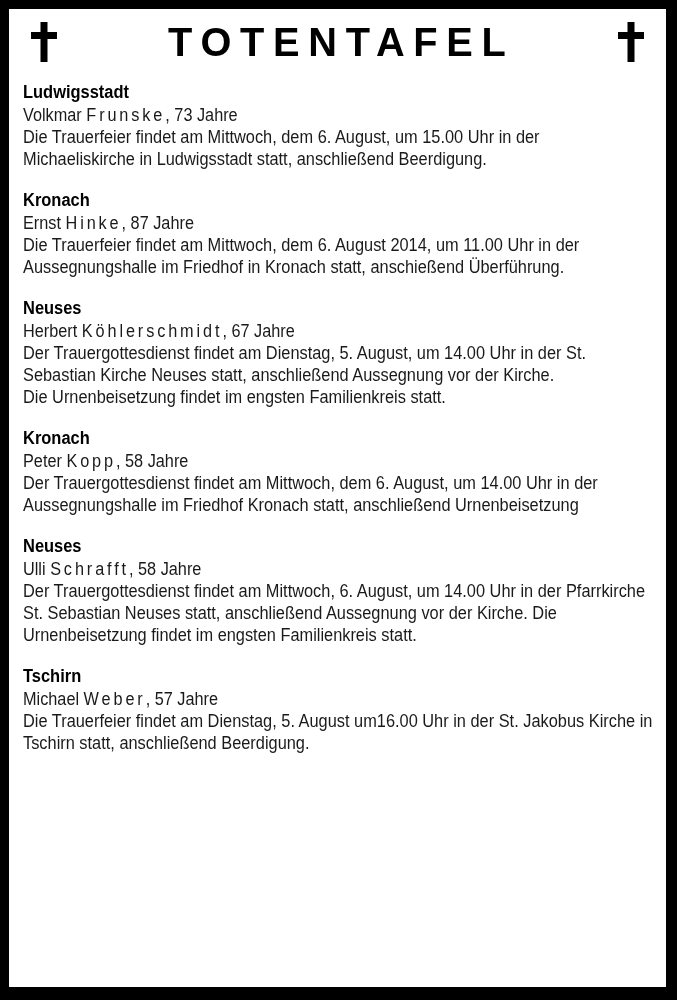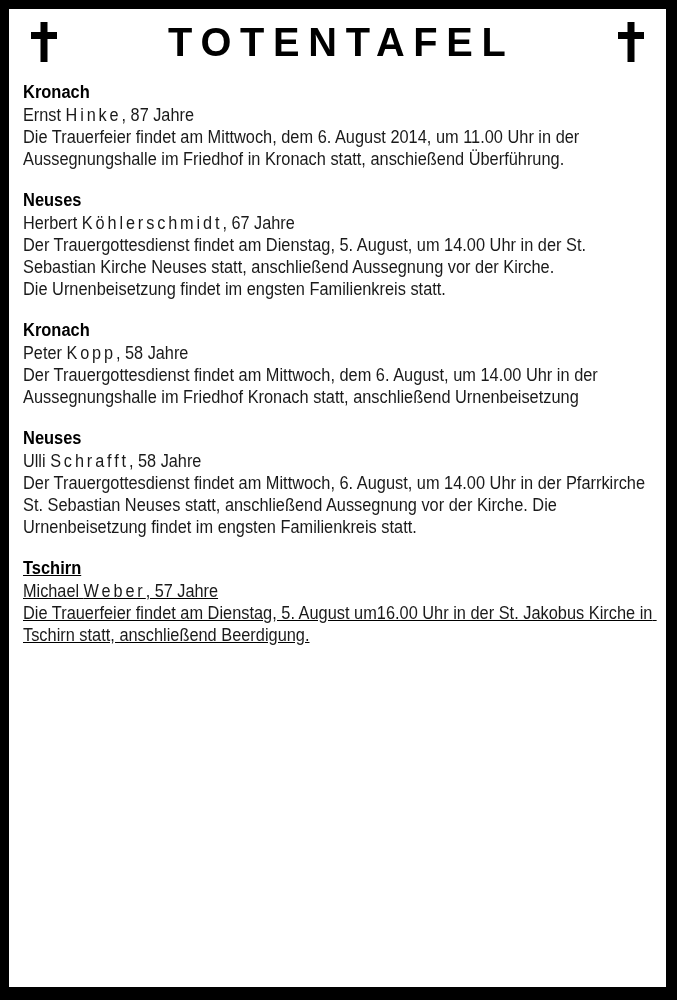--- a/index.html
+++ b/index.html
@@ -87,21 +87,20 @@
 
   
   .notices {
     padding: 10px 13px 0 14px;
   }
   .notice {
     margin-bottom: 19px;
   }
   .notice:last-child {
     margin-bottom: 14px;
-    text-decoration: underline;
   }
   .notice-place {
     font-family: "Liberation Sans", sans-serif;
     font-weight: bold;
     font-size: 17.5px;
     line-height: 23px;
     color: #000000;
     transform: scaleX(0.94);
     transform-origin: left center;
     white-space: nowrap;
@@ -140,20 +139,25 @@
   <div class="sheet">
 
     <div class="masthead">
       <span class="cross"></span>
       <div class="masthead-title">TOTENTAFEL</div>
       <span class="cross"></span>
     </div>
 
     <div class="notices" id="notices">
         <div class="notice">
+          <div class="notice-place">Ludwigsstadt</div>
+          <div class="notice-person">Volkmar <span class="surname">Frunske</span>, 73 Jahre</div>
+          <p class="notice-body">Die Trauerfeier findet am Mittwoch, dem 6. August, um 15.00 Uhr in der Michaeliskirche in Ludwigsstadt statt, anschließend Beerdigung.</p>
+        </div>
+        <div class="notice">
           <div class="notice-place">Kronach</div>
           <div class="notice-person">Ernst <span class="surname">Hinke</span>, 87 Jahre</div>
           <p class="notice-body">Die Trauerfeier findet am Mittwoch, dem 6. August 2014, um 11.00 Uhr in der Aussegnungshalle im Friedhof in Kronach statt, anschießend Überführung.</p>
         </div>
         <div class="notice">
           <div class="notice-place">Neuses</div>
           <div class="notice-person">Herbert <span class="surname">Köhlerschmidt</span>, 67 Jahre</div>
           <p class="notice-body">Der Trauergottesdienst findet am Dienstag, 5. August, um 14.00 Uhr in der St. Sebastian Kirche Neuses statt, anschließend Aussegnung vor der Kirche.</p>
           <p class="notice-body">Die Urnenbeisetzung findet im engsten Familienkreis statt.</p>
         </div>

